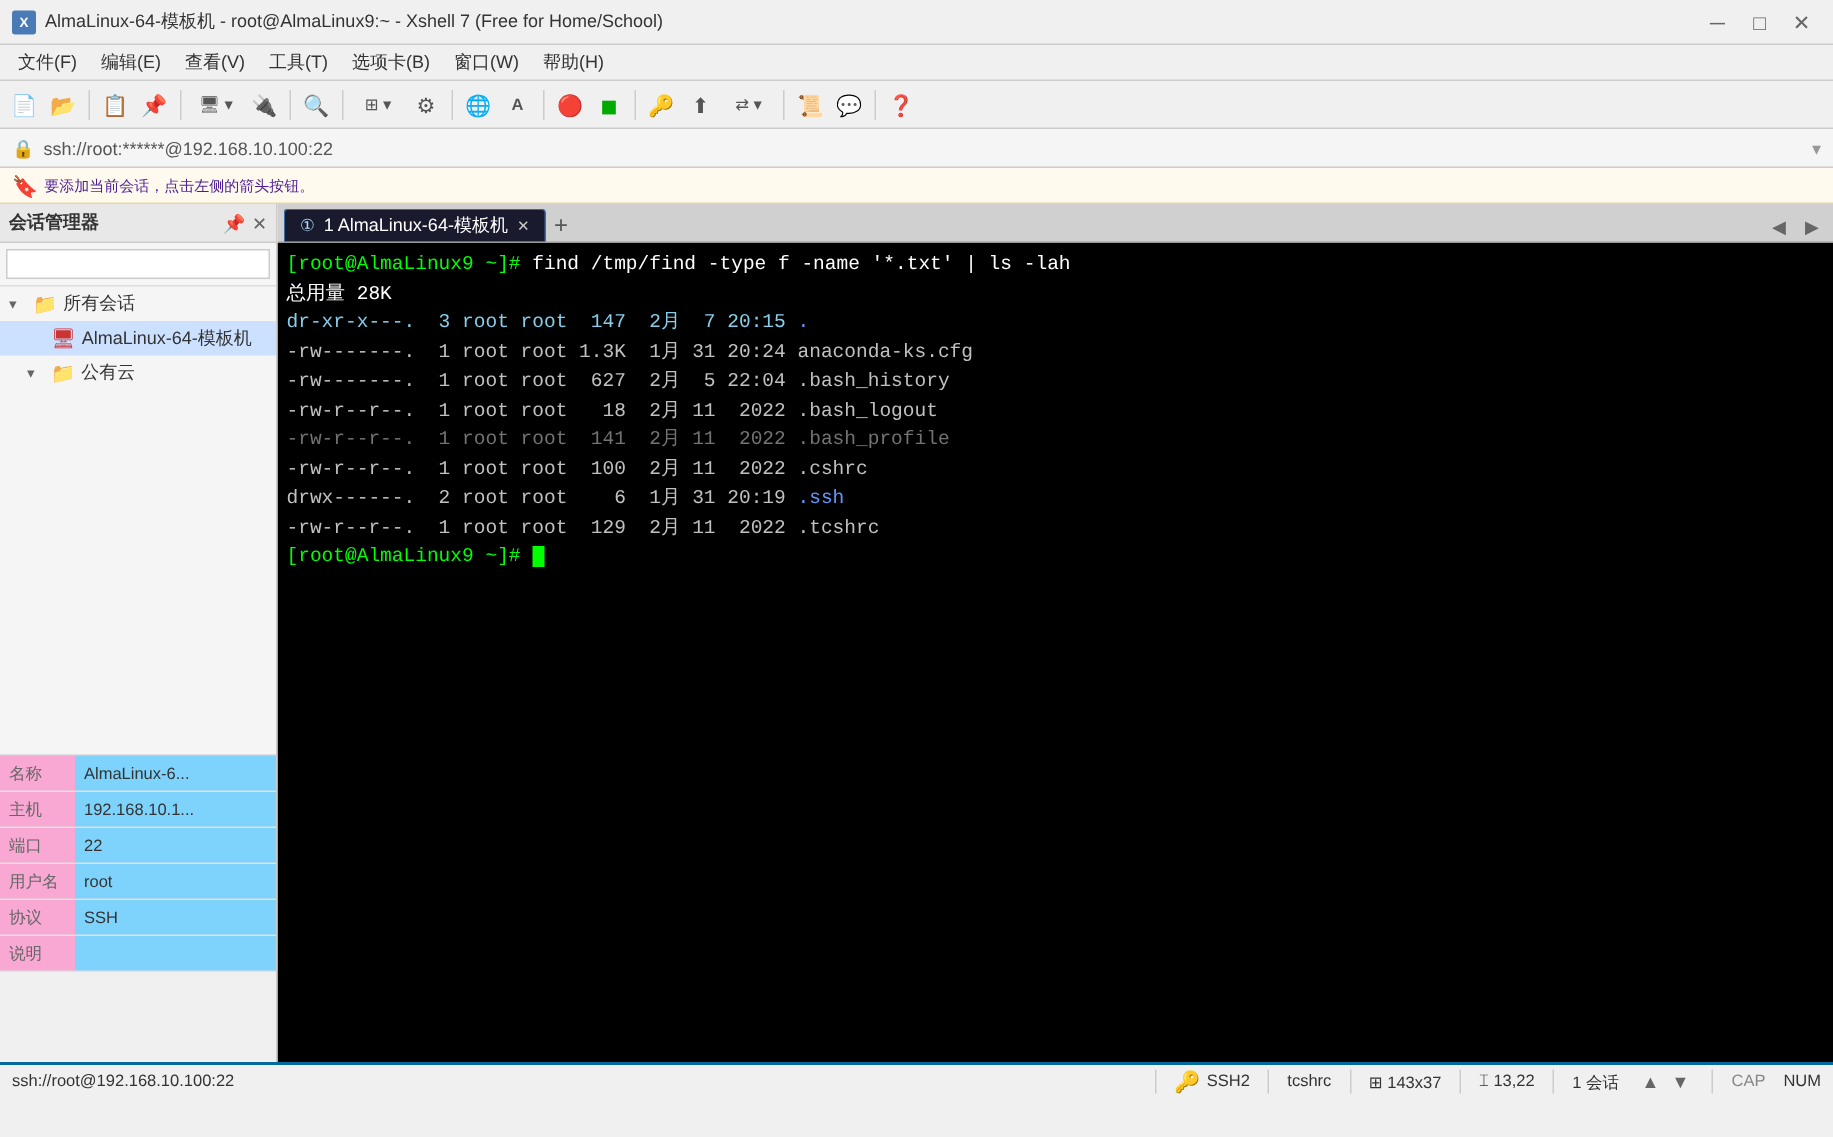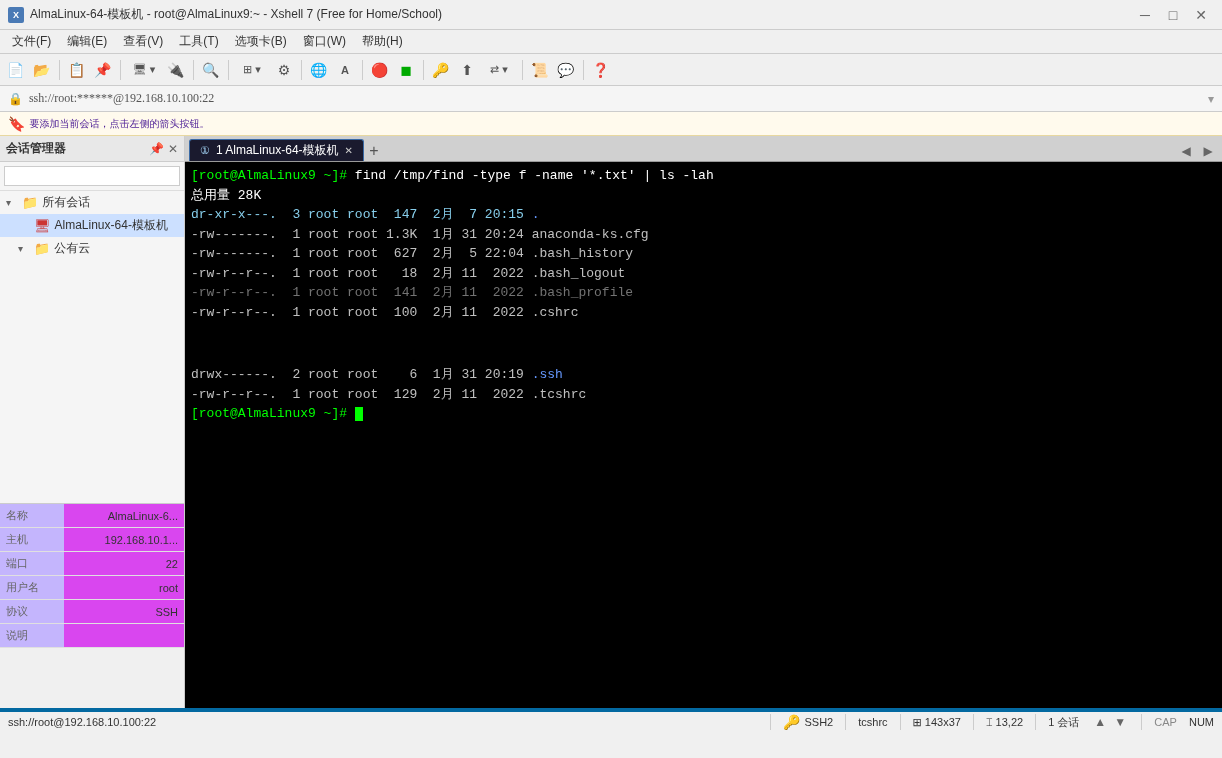--- a/index.html
+++ b/index.html
@@ -31,21 +31,21 @@
     .tb-btn { width: 24px; height: 24px; border: 1px solid transparent; background: transparent; cursor: pointer; display: flex; align-items: center; justify-content: center; font-size: 14px; color: #555; border-radius: 2px; }
     .tb-sep { width: 1px; height: 20px; background: #ccc; margin: 0 3px; }
     .tb-btn-wide { width: 36px; height: 24px; border: 1px solid transparent; background: transparent; cursor: pointer; display: flex; align-items: center; justify-content: center; font-size: 11px; color: #555; border-radius: 2px; gap: 2px; }
 
     
     .address-bar {
       height: 26px; background: #f5f5f5; display: flex; align-items: center; padding: 0 8px;
       border-bottom: 1px solid #ccc; gap: 6px;
     }
     .addr-icon { font-size: 12px; color: #888; }
-    .addr-text { font-size: 12px; color: #555; font-family: Liberation Serif, serif; }
+    .addr-text { font-size: 12px; color: #555; }
 
     
     .info-bar {
       height: 24px; background: #fffaed; display: flex; align-items: center; padding: 0 8px;
       border-bottom: 1px solid #e8d8a0; gap: 4px;
     }
     .info-icon { color: #f0a000; font-size: 14px; }
     .info-text { font-size: 10px; color: #4c1d95; }
 
     
@@ -67,42 +67,42 @@
     .tree-item.selected { background: #cce0ff; }
     .tree-expand { width: 12px; font-size: 10px; color: #666; }
     .tree-label { font-size: 12px; color: #333; }
     .tree-indent1 { padding-left: 18px; }
 
     
     .session-info { border-top: 1px solid #ccc; flex: 0 0 auto; }
     .info-table { width: 100%; border-collapse: collapse; }
     .info-table tr { border-bottom: 1px solid #e0e0e0; }
     .info-table td { padding: 4px 6px; font-size: 11px; }
-    .info-table td:first-child { color: #666; background: #c4b5fd; width: 64px; }
-    .info-table td:last-child { color: #333; background: #d946ef; text-align: right; }
+    .info-table td:first-child { color: #666; background: #f9a8d4; width: 50px; }
+    .info-table td:last-child { color: #333; background: #7dd3fc; }
 
     
     .tab-bar {
       height: 26px; background: #d0d0d0; display: flex; align-items: flex-end; padding: 0 4px;
       border-bottom: 1px solid #999;
     }
     .tab { height: 22px; padding: 0 10px; background: #4a7ab5; color: white; font-size: 12px; display: flex; align-items: center; gap: 6px; cursor: pointer; border-radius: 3px 3px 0 0; border: 1px solid #3a6aa5; border-bottom: none; }
     .tab.active { background: #1a1a2e; color: white; }
     .tab-close { font-size: 10px; color: #ccc; cursor: pointer; }
     .tab-add { width: 20px; height: 20px; background: transparent; border: none; color: #555; font-size: 16px; cursor: pointer; display: flex; align-items: center; justify-content: center; }
     .tab-nav { margin-left: auto; display: flex; gap: 2px; }
     .tab-nav-btn { width: 20px; height: 20px; background: transparent; border: none; color: #666; font-size: 12px; cursor: pointer; }
 
     
     .terminal-area { flex: 1; background: #000; overflow: hidden; position: relative; }
     .terminal-content { padding: 4px 6px; font-family: 'Courier New', monospace; font-size: 13px; line-height: 1.5; color: #c0c0c0; }
 
     
     .status-bar {
-      height: 24px; background: #f0f0f0; border-top: 4px solid #0369a1; display: flex; align-items: center;
+      height: 24px; background: #f0f0f0; border-top: 2px solid #0369a1; display: flex; align-items: center;
       padding: 0 8px; gap: 8px;
     }
     .status-left { font-size: 11px; color: #333; flex: 1; }
     .status-right { display: flex; align-items: center; gap: 12px; font-size: 11px; color: #333; }
     .status-seg { display: flex; align-items: center; gap: 4px; }
     .status-divider { width: 1px; height: 16px; background: #ccc; }
     .status-cap { color: #888; }
     .status-nav { display: flex; gap: 2px; }
     .status-nav-btn { width: 18px; height: 18px; background: transparent; border: none; cursor: pointer; font-size: 12px; color: #666; }
 
@@ -261,21 +261,21 @@
     <div class="terminal-area">
       <div class="terminal-content">
         <div><span style="color:#00ff00;">[root@AlmaLinux9 ~]# </span><span style="color:#ffffff;margin-top:36px;">find /tmp/find -type f -name '*.txt' | ls -lah</span></div>
         <div style="color:#ffffff;">总用量 28K</div>
         <div style="color:#87ceeb;">dr-xr-x---.&nbsp; 3 root root&nbsp; 147&nbsp; 2月&nbsp; 7 20:15 <span style="color:#6699ff;">.</span></div>
         <div style="color:#c0c0c0;">-rw-------.&nbsp; 1 root root 1.3K&nbsp; 1月 31 20:24 anaconda-ks.cfg</div>
         <div style="color:#c0c0c0;">-rw-------.&nbsp; 1 root root&nbsp; 627&nbsp; 2月&nbsp; 5 22:04 .bash_history</div>
         <div style="color:#c0c0c0;">-rw-r--r--.&nbsp; 1 root root&nbsp;&nbsp; 18&nbsp; 2月 11&nbsp; 2022 .bash_logout</div>
         <div style="color:#737373;">-rw-r--r--.&nbsp; 1 root root&nbsp; 141&nbsp; 2月 11&nbsp; 2022 .bash_profile</div>
         <div style="color:#c0c0c0;">-rw-r--r--.&nbsp; 1 root root&nbsp; 100&nbsp; 2月 11&nbsp; 2022 .cshrc</div>
-        <div style="color:#c0c0c0;margin-top:43px;">drwx------.&nbsp; 2 root root&nbsp;&nbsp;&nbsp; 6&nbsp; 1月 31 20:19 <span style="color:#6699ff;">.ssh</span></div>
+        <div style="color:#c0c0c0;">drwx------.&nbsp; 2 root root&nbsp;&nbsp;&nbsp; 6&nbsp; 1月 31 20:19 <span style="color:#6699ff;">.ssh</span></div>
         <div style="color:#c0c0c0;">-rw-r--r--.&nbsp; 1 root root&nbsp; 129&nbsp; 2月 11&nbsp; 2022 .tcshrc</div>
         <div><span style="color:#00ff00;">[root@AlmaLinux9 ~]# </span><span style="display:inline-block;width:8px;height:14px;background:#00ff00;vertical-align:text-bottom;"></span></div>
       </div>
     </div>
   </div>
 </div>
 
 <div class="status-bar">
   <span class="status-left">ssh://root@192.168.10.100:22</span>
   <div class="status-right">

